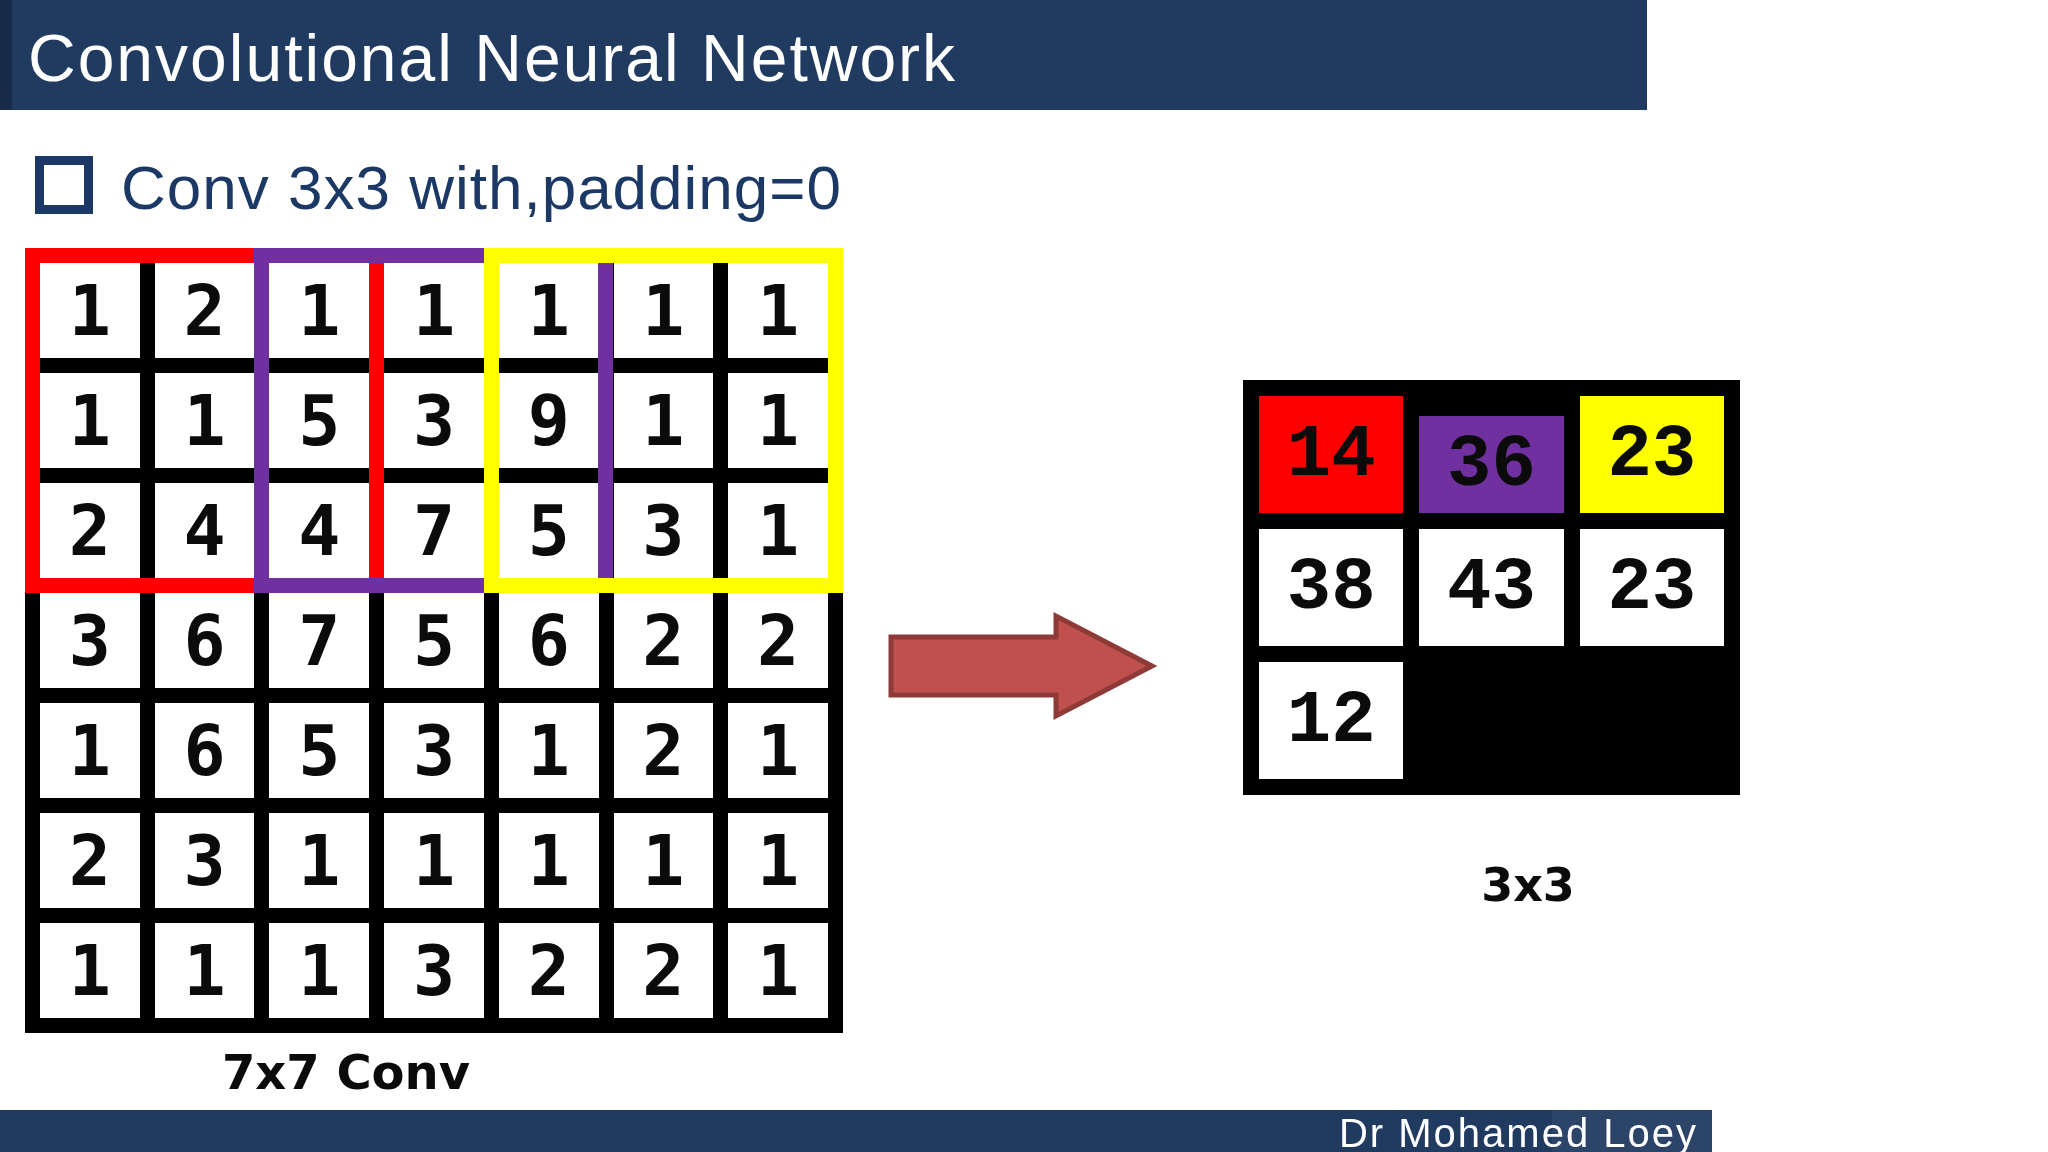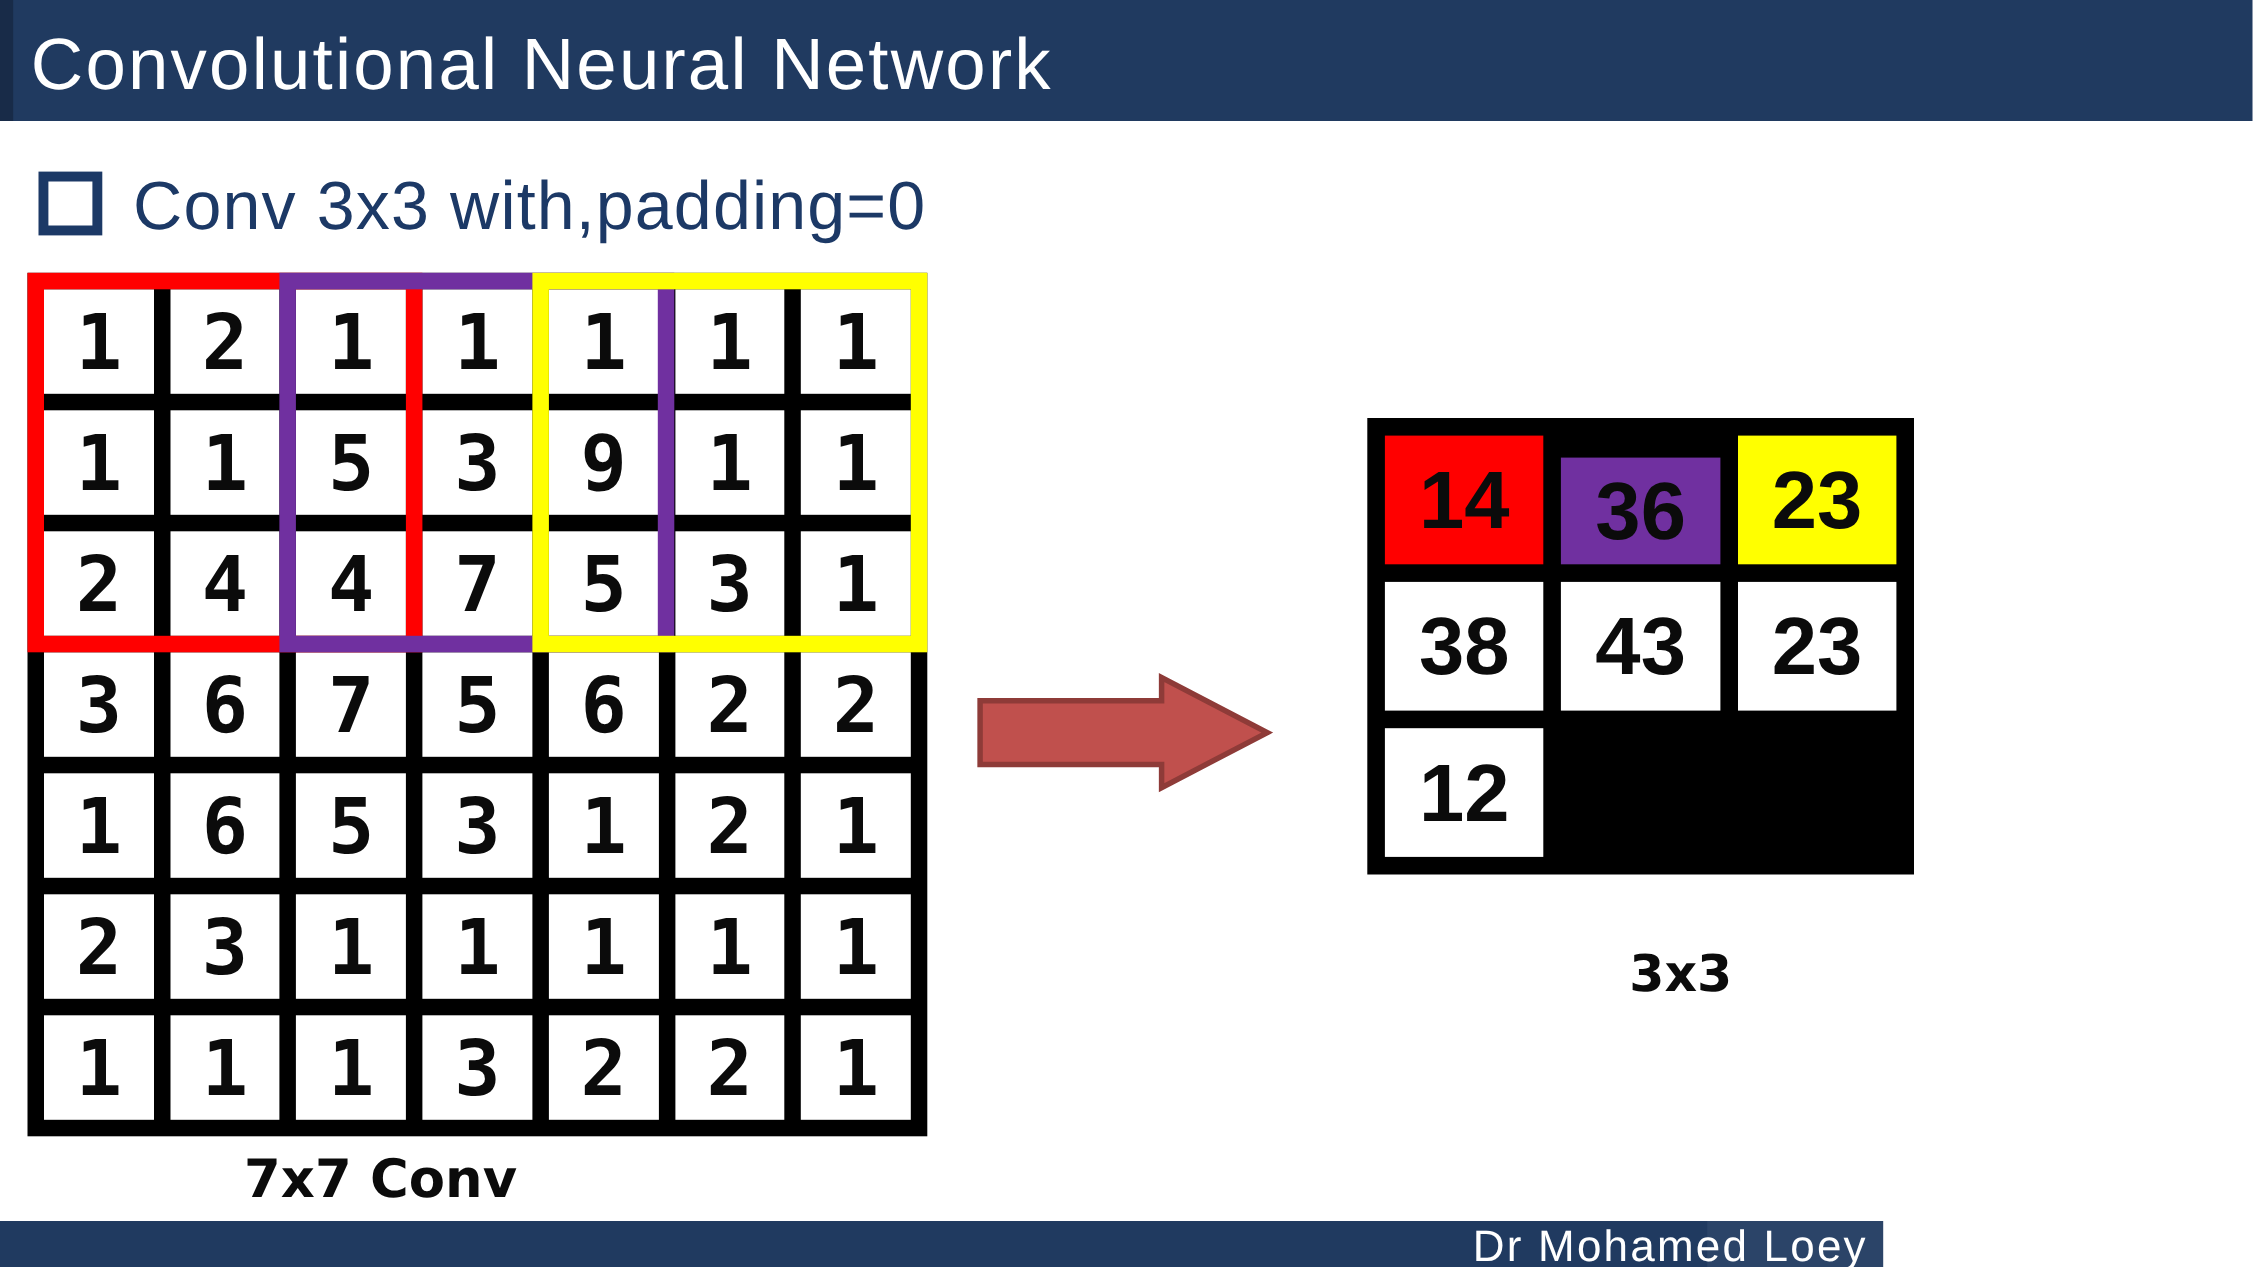--- a/index.html
+++ b/index.html
@@ -2,21 +2,21 @@
 <html style="--navy: #203A60; --navy-text: #1C3966;"><head>
 <meta charset="utf-8">
 <style>
   html,body { margin:0; padding:0; background:#fff; }
   .canvas {
     position:relative; width:2048px; height:1152px; background:#ffffff;
     overflow:hidden; font-family:"Liberation Sans", sans-serif;
   }
   
   .header {
-    position:absolute; left:0; top:0; width:2048px; height:110px;
+    position:absolute; left:0; top:0; width:1647px; height:110px;
     background:var(--navy,#203A60);
   }
   .header-left-accent {
     position:absolute; left:0; top:0; width:12px; height:110px;
     background:rgba(0,0,0,0.25);
   }
   .slide-title {
     position:absolute; left:28px; top:8px; height:100px;
     display:flex; align-items:center;
     color:#ffffff; font-size:66px; letter-spacing:2px; font-weight:400;
@@ -69,21 +69,21 @@
   .arrow { position:absolute; left:886px; top:610px; width:272px; height:112px; }
   
   .grid3 {
     position:absolute; left:1243px; top:380px; width:497px; height:415px;
     background:#000; box-sizing:border-box; padding:16px;
     display:grid; grid-template-columns:repeat(3,1fr); grid-template-rows:repeat(3,1fr);
     gap:16px;
   }
   .grid3 .cell {
     background:#fff; display:flex; align-items:center; justify-content:center;
-    font-family:Liberation Sans, sans-serif; font-weight:bold;
+    font-family:Liberation Mono, monospace; font-weight:bold;
     font-size:74px; color:#0b0b0b; line-height:1;text-align:center;
   }
   
   .footer {
     position:absolute; left:0; top:1110px; width:1712px; height:42px;
     background:var(--navy,#203A60);
   }
   .footer-accent {
     position:absolute; left:1552px; top:0; width:496px; height:42px;
     background:rgba(255,255,255,0.05);

